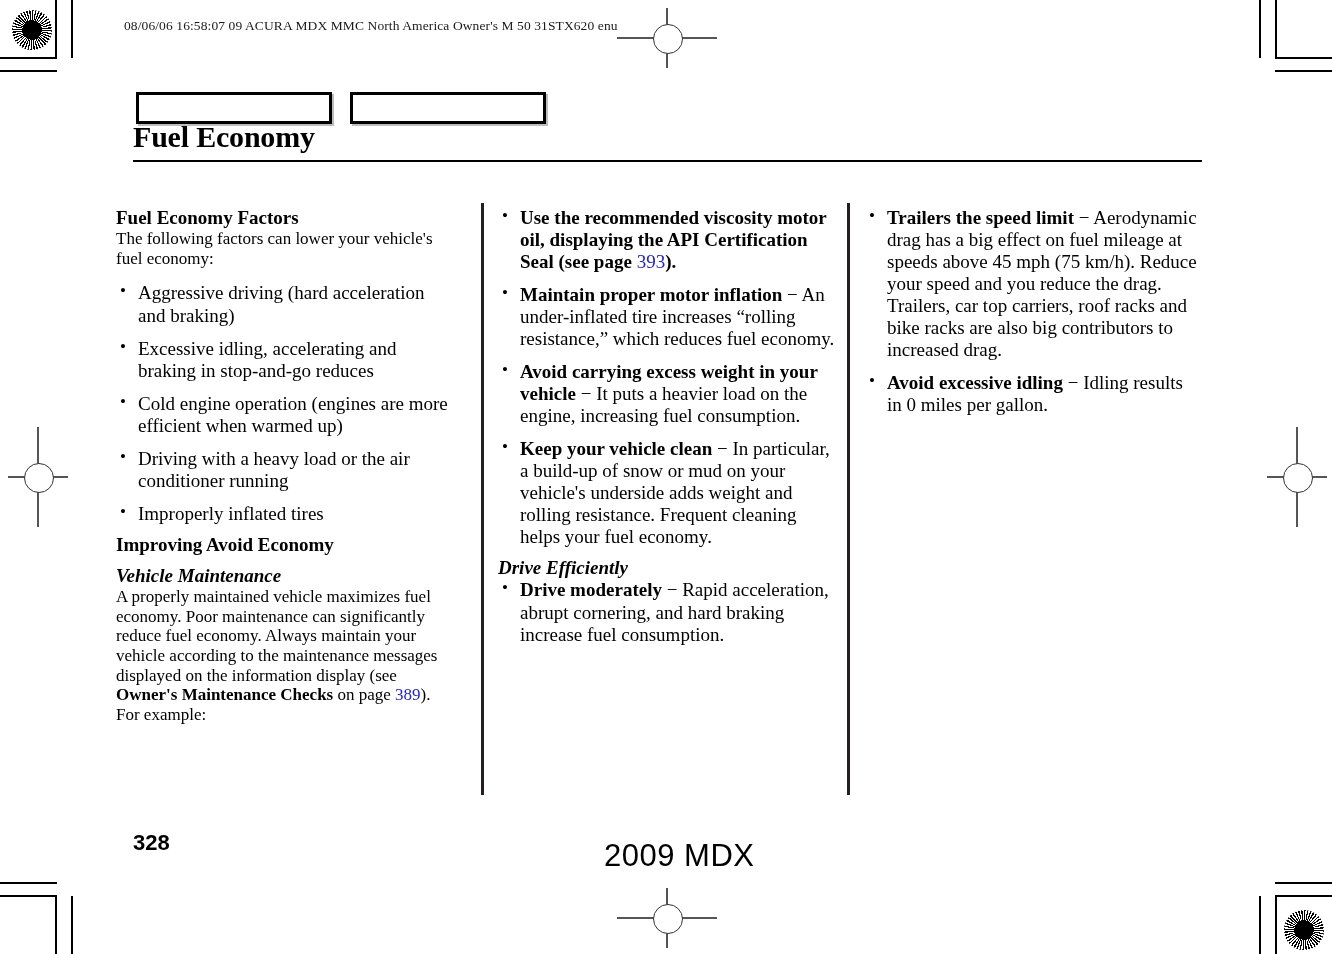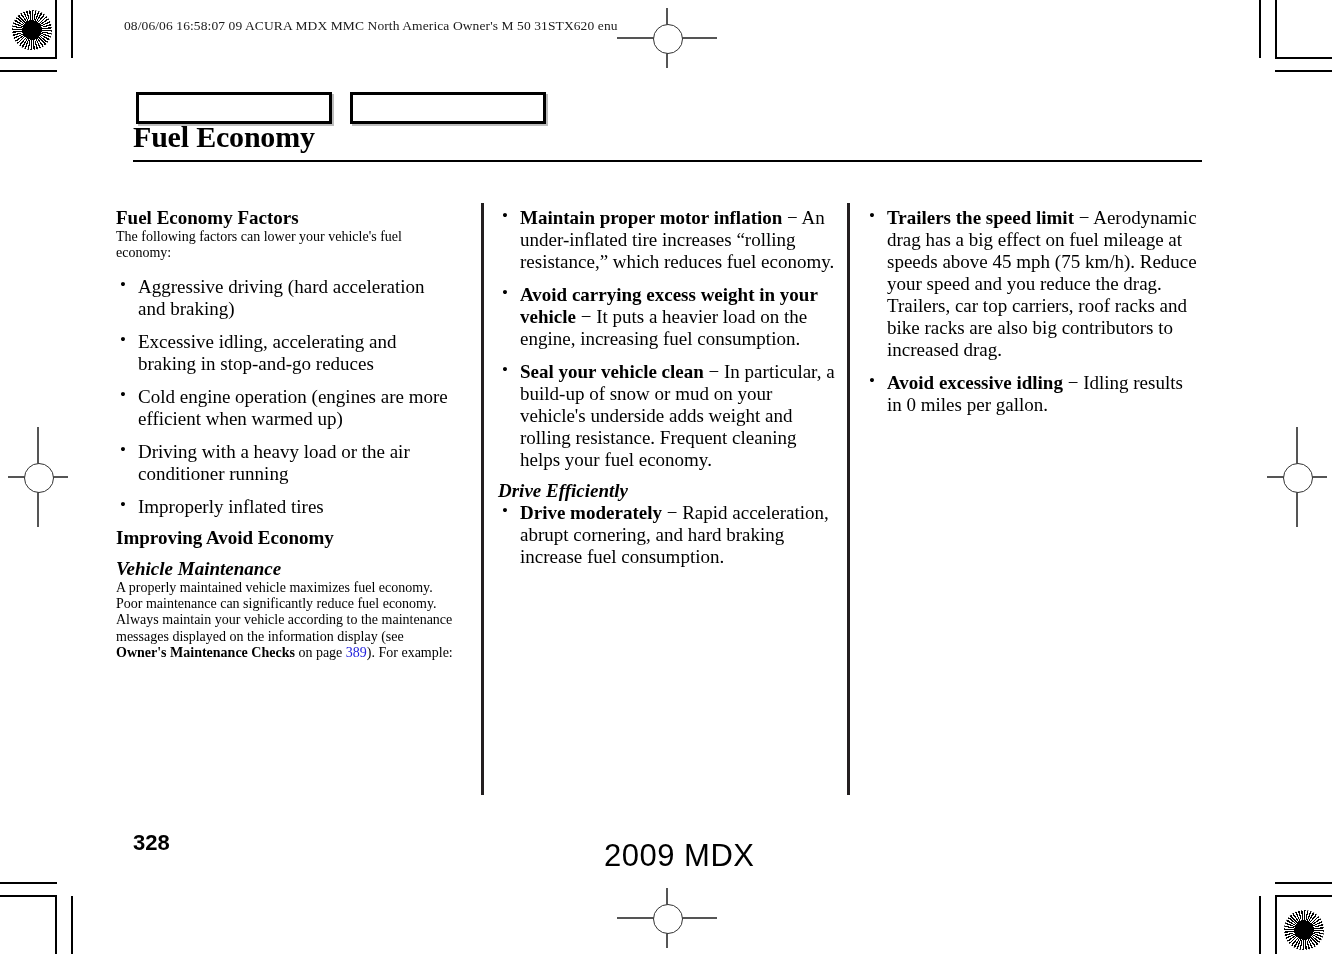--- a/index.html
+++ b/index.html
@@ -130,21 +130,21 @@
   }
   h3.subsec {
     font-size: 19px;
     font-weight: bold;
     font-style: italic;
     margin: 0;
     line-height: 1.16;
   }
   p.body {
     margin: 0;
-    font-size: 14px;
+    font-size: 17px;
     line-height: 1.16;
   }
   .gap-sm { height: 9px; }
   .gap-md { height: 14px; }
 
   ul.bullets {
     list-style: none;
     margin: 0;
     padding: 0;
   }
@@ -266,23 +266,24 @@
   </ul>
   <div class="gap-sm"></div>
   <h2 class="sec">Improving Avoid Economy</h2>
   <div class="gap-sm"></div>
   <h3 class="subsec">Vehicle Maintenance</h3>
   <p class="body"><span>A properly maintained vehicle maximizes fuel economy. Poor maintenance can significantly reduce fuel economy. Always maintain your vehicle according to the maintenance messages displayed on the information display (see </span><span class="b">Owner's Maintenance Checks</span><span> on page </span><span class="ref">389</span><span>). For example:</span></p>
 </div>
 
 <div class="col" id="col-2">
   <ul class="bullets">
+    <li><span class="b">Use the recommended viscosity motor oil, displaying the API Certification Seal (see page </span><span class="b ref">393</span><span class="b">).</span></li>
     <li><span class="b">Maintain proper motor inflation</span> <span class="dash">−</span> <span>An under-inflated tire increases “rolling resistance,” which reduces fuel economy.</span></li>
     <li><span class="b">Avoid carrying excess weight in your vehicle</span> <span class="dash">−</span> <span>It puts a heavier load on the engine, increasing fuel consumption.</span></li>
-    <li><span class="b">Seal your vehicle clean</span> <span class="dash">−</span> <span>In particular, a build-up of snow or mud on your vehicle's underside adds weight and rolling resistance. Frequent cleaning helps your fuel economy.</span></li>
+    <li><span class="b">Keep your vehicle clean</span> <span class="dash">−</span> <span>In particular, a build-up of snow or mud on your vehicle's underside adds weight and rolling resistance. Frequent cleaning helps your fuel economy.</span></li>
   </ul>
   <div class="gap-sm"></div>
   <h3 class="subsec">Drive Efficiently</h3>
   <ul class="bullets">
     <li><span class="b">Drive moderately</span> <span class="dash">−</span> <span>Rapid acceleration, abrupt cornering, and hard braking increase fuel consumption.</span></li>
   </ul>
 </div>
 
 <div class="col" id="col-3">
   <ul class="bullets">

